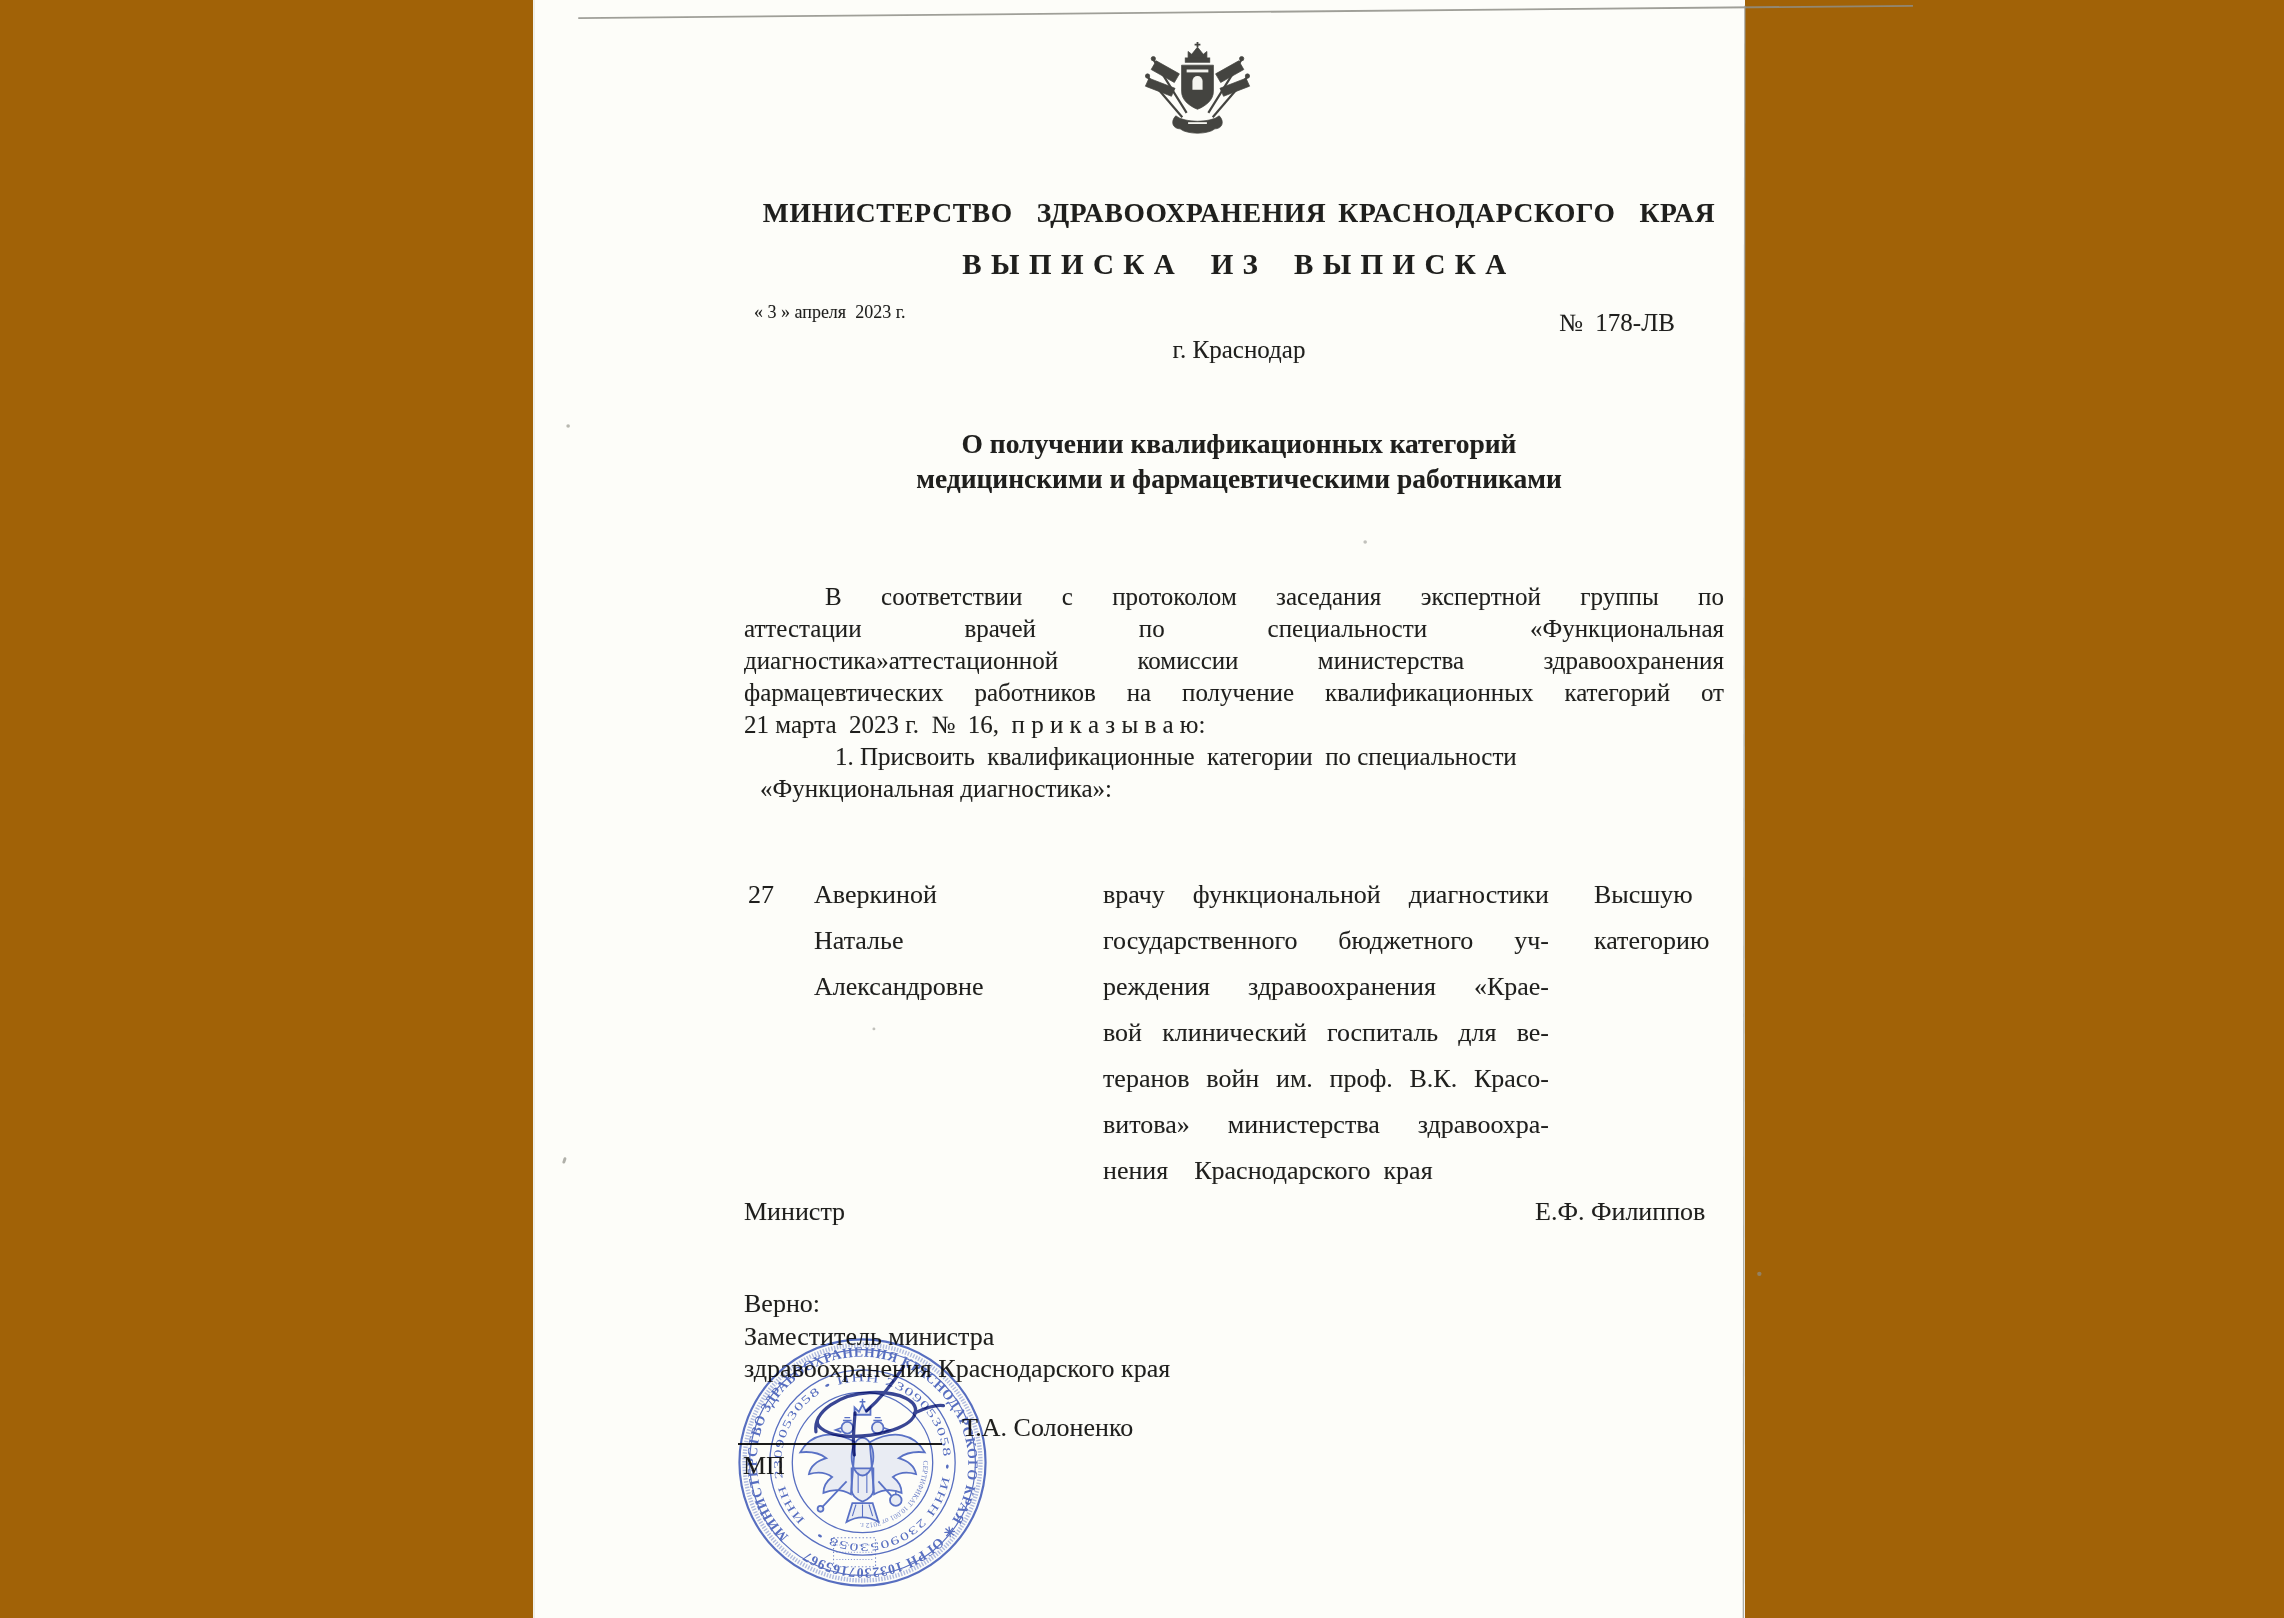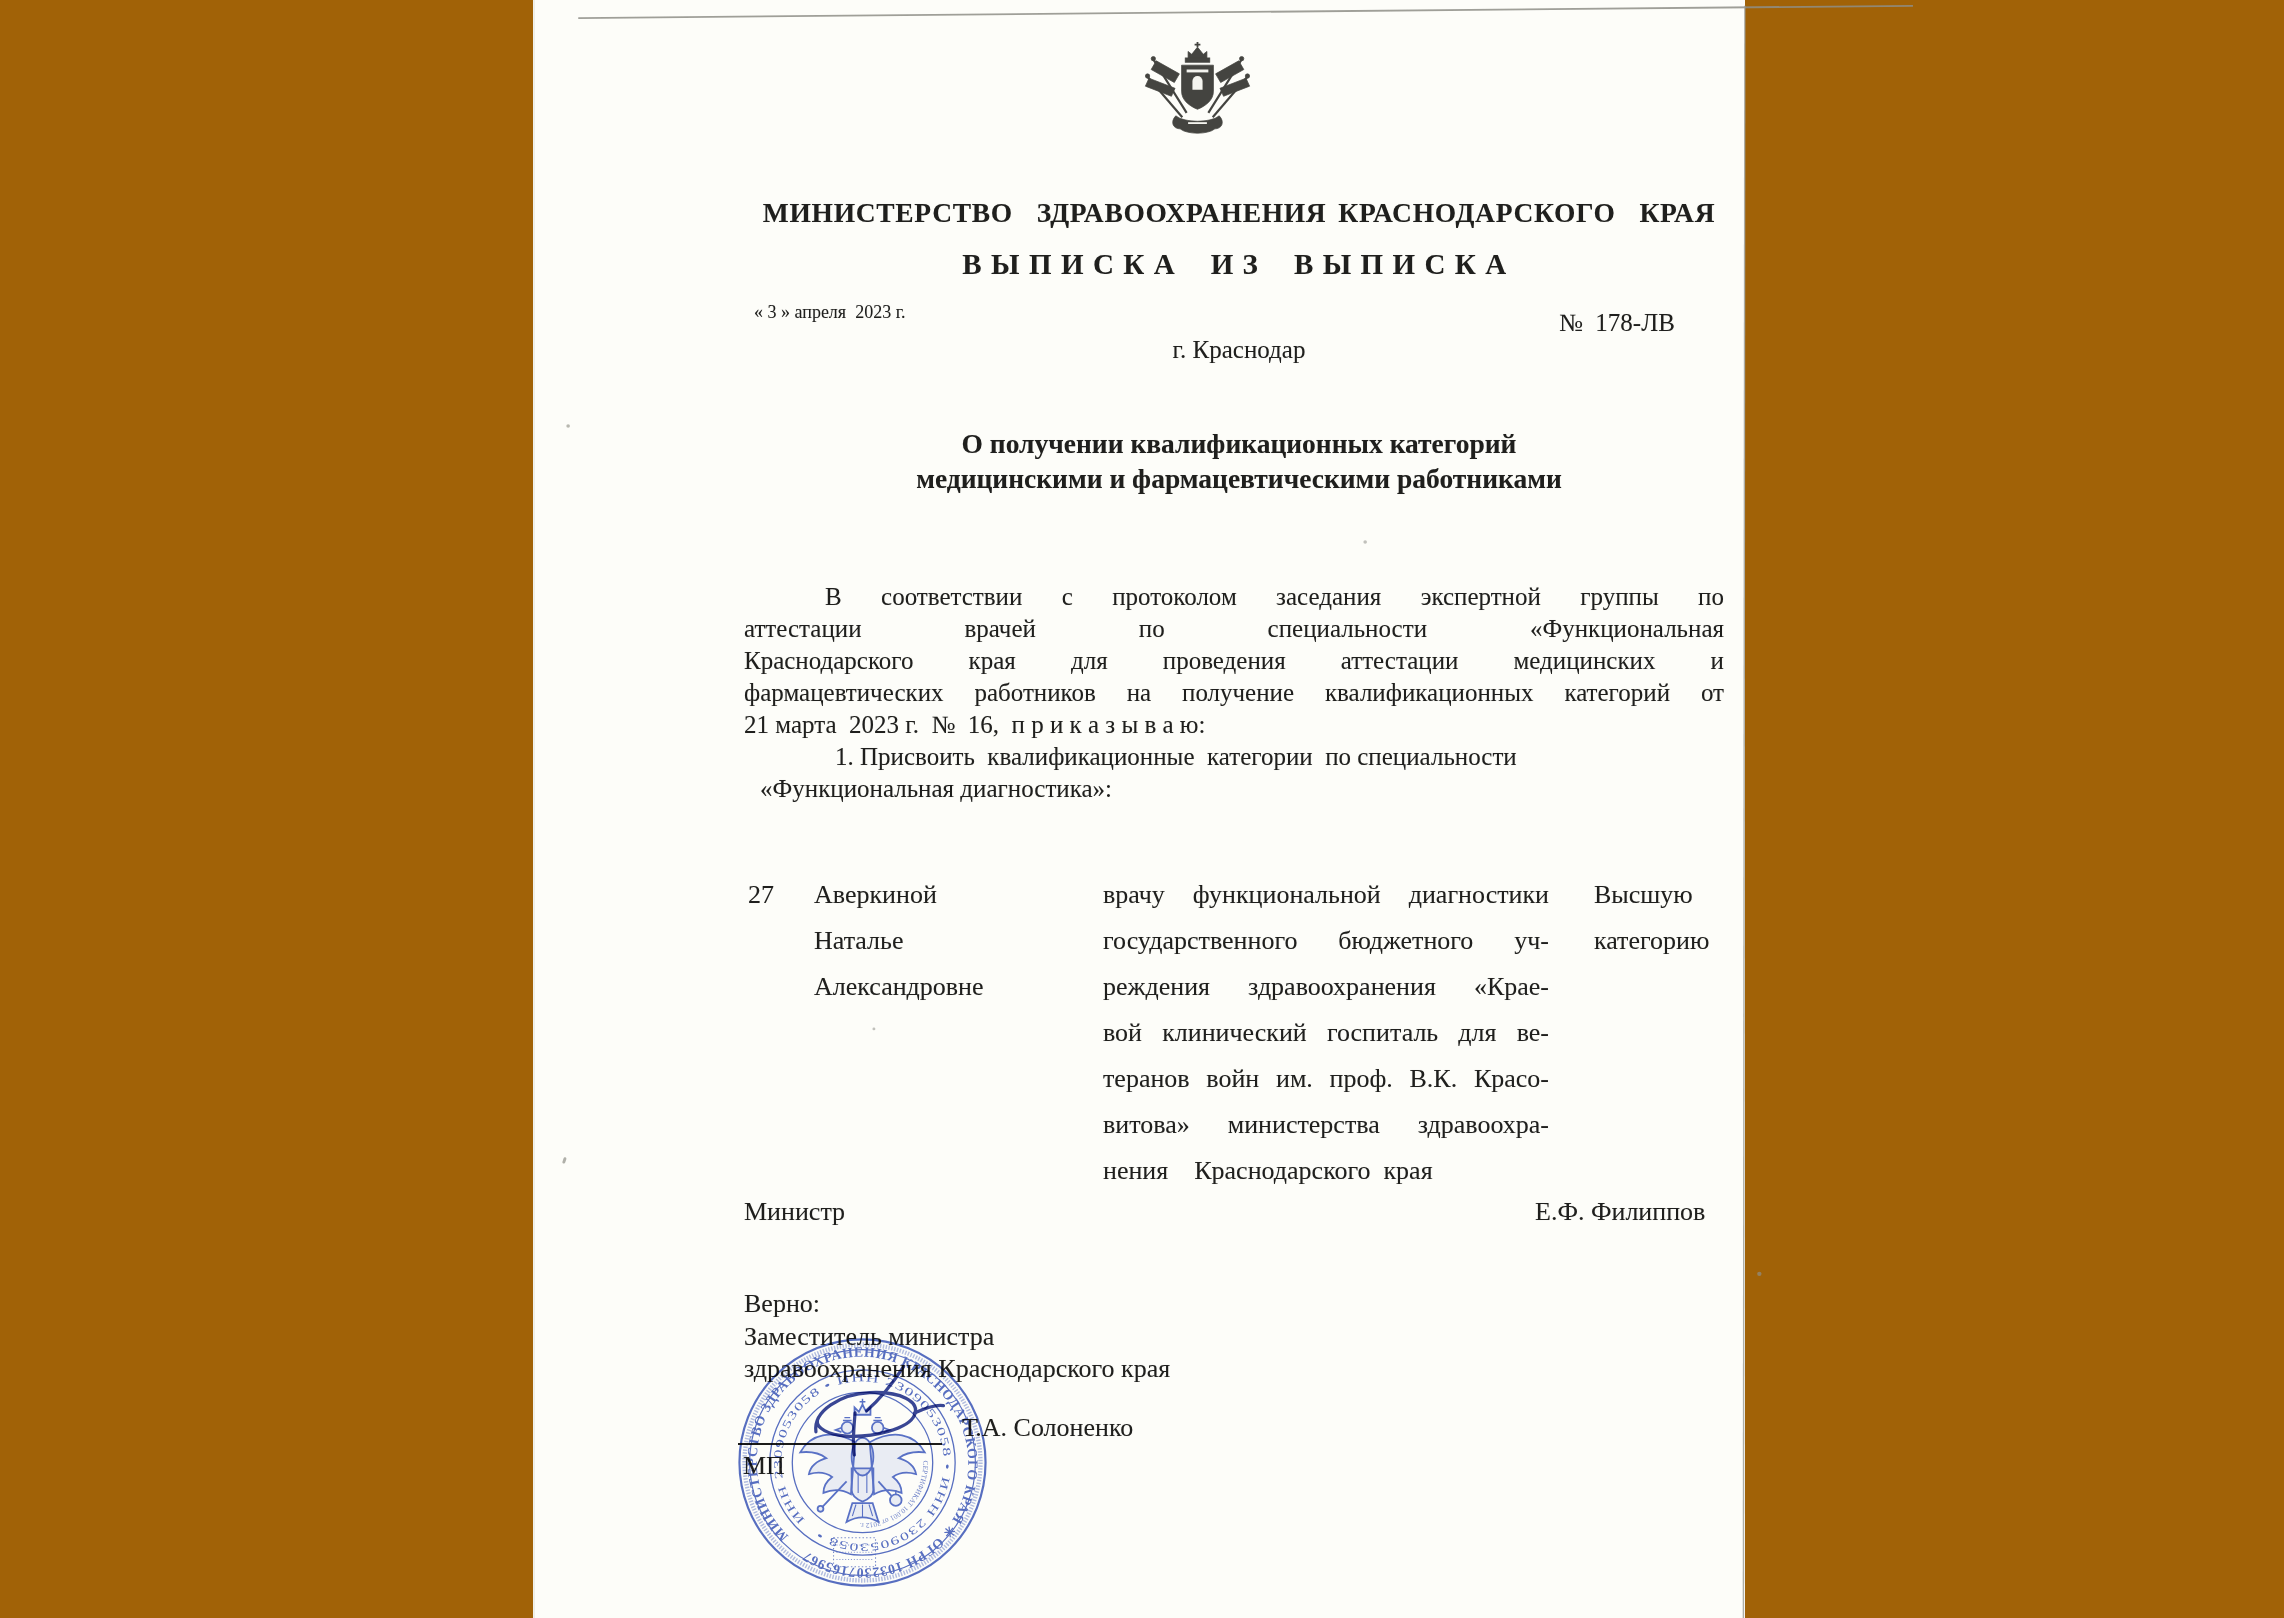--- a/index.html
+++ b/index.html
@@ -84,21 +84,21 @@
   <div class="abs t-city center pre txt">г. Краснодар</div>
 
   <div class="abs t-subject center">
     <div class="pre txt">О получении квалификационных категорий</div>
     <div class="pre txt">медицинскими и фармацевтическими работниками</div>
   </div>
 
   <div class="abs para">
     <div class="ln jline indent1 txt">В соответствии с протоколом заседания экспертной группы по</div>
     <div class="ln jline txt">аттестации врачей по специальности «Функциональная</div>
-    <div class="ln jline txt">Краснодарского края для проведения аттестации медицинских и</div>
+    <div class="ln jline txt">диагностика»аттестационной комиссии министерства здравоохранения</div>
     <div class="ln jline txt">фармацевтических работников на получение квалификационных категорий от</div>
     <div class="ln pre txt">21 марта  2023 г.  №  16,  п р и к а з ы в а ю:</div>
     <div class="ln pre indent2 txt">1. Присвоить  квалификационные  категории  по специальности</div>
     <div class="ln pre indent3 txt">«Функциональная диагностика»:</div>
   </div>
 
   <div class="abs tbl-no pre txt">27</div>
   <div class="abs tbl-name">
     <div class="pre txt">Аверкиной</div>
     <div class="pre txt">Наталье</div>

